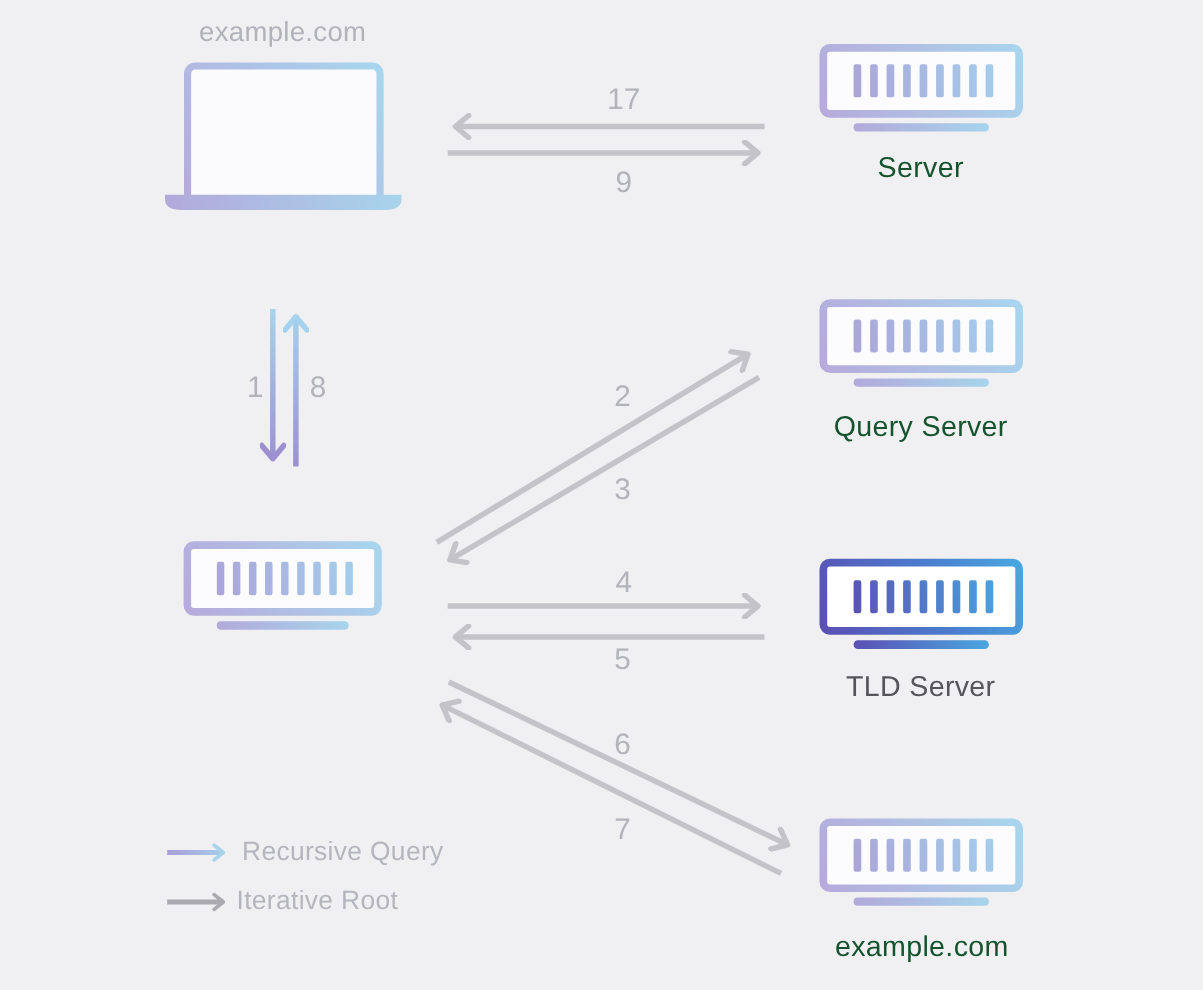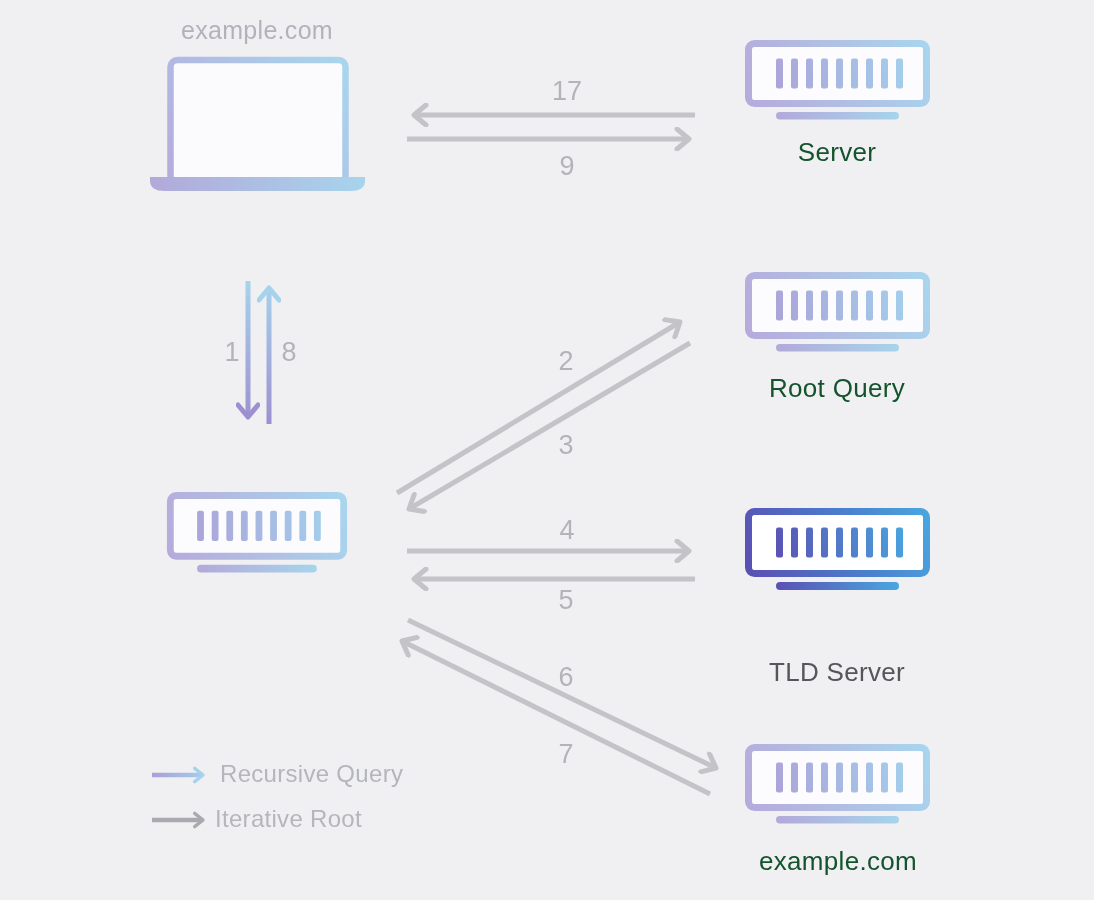--- a/index.html
+++ b/index.html
@@ -8,21 +8,21 @@
     background:#f0f0f2;
     font-family:"Liberation Sans","DejaVu Sans",sans-serif;
     position:relative;
   }
   .canvas{position:absolute;inset:0;width:1094px;height:900px;}
   svg.layer{position:absolute;left:0;top:0;width:1094px;height:900px;}
   .node-label{
     position:absolute;transform:translate(-50%,-50%);
     font-size:26px;color:#14532d;white-space:nowrap;letter-spacing:.3px;
   }
-  .node-label.strong{color:#55555a;margin-top:48px;}
+  .node-label.strong{color:#55555a;}
   .title-label{
     position:absolute;transform:translate(-50%,-50%);
     font-size:25px;color:#b2b3ba;white-space:nowrap;letter-spacing:.3px;
   }
   .num{
     position:absolute;transform:translate(-50%,-50%);
     font-size:27px;color:#b3b4ba;
   }
   .legend-label{
     position:absolute;transform:translateY(-52%);
@@ -163,21 +163,21 @@
       <rect x="64" y="21.5" width="7" height="30" rx="2"></rect>
         <rect x="79" y="21.5" width="7" height="30" rx="2"></rect>
       <rect x="94" y="21.5" width="7" height="30" rx="2"></rect>
         <rect x="109" y="21.5" width="7" height="30" rx="2"></rect>
       <rect x="124" y="21.5" width="7" height="30" rx="2"></rect>
         <rect x="139" y="21.5" width="7" height="30" rx="2"></rect>
       <rect x="154" y="21.5" width="7" height="30" rx="2"></rect>
     </g>
     <rect x="34" y="75" width="123" height="7.5" rx="3.7" fill="url(#g-base-m)"></rect>
   </svg>
-  <div class="node-label" style="left:837px;top:388px;">Root Query</div>
+  <div class="node-label" style="left:837px;top:388px;">Query Server</div>
 
   <svg class="icon" style="left:742px;top:505px;" width="191" height="88" viewBox="0 0 191 88">
     <rect x="6.5" y="6.5" width="178" height="62" rx="6" fill="#ffffff" stroke="url(#g-box-s)" stroke-width="7"></rect>
     <g fill="url(#g-bars-s)">
       <rect x="34" y="22.5" width="7" height="30" rx="2"></rect>
         <rect x="49" y="22.5" width="7" height="30" rx="2"></rect>
       <rect x="64" y="22.5" width="7" height="30" rx="2"></rect>
         <rect x="79" y="22.5" width="7" height="30" rx="2"></rect>
       <rect x="94" y="22.5" width="7" height="30" rx="2"></rect>
         <rect x="109" y="22.5" width="7" height="30" rx="2"></rect>

